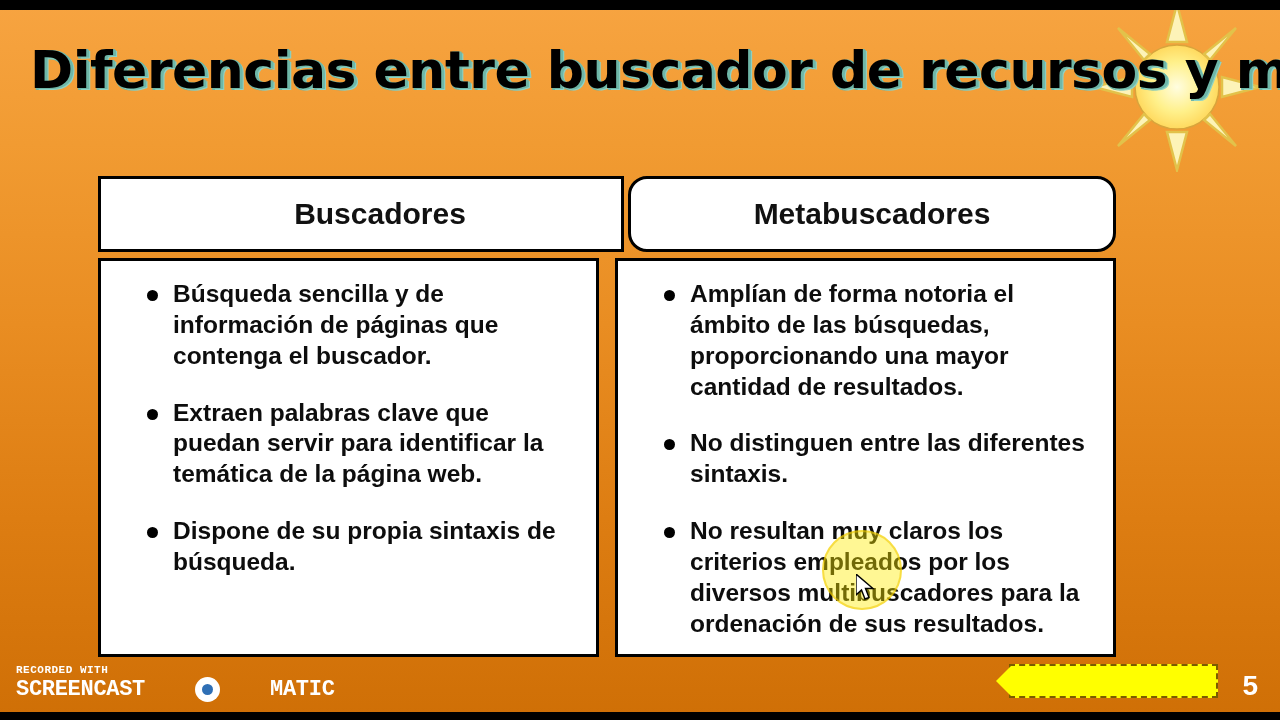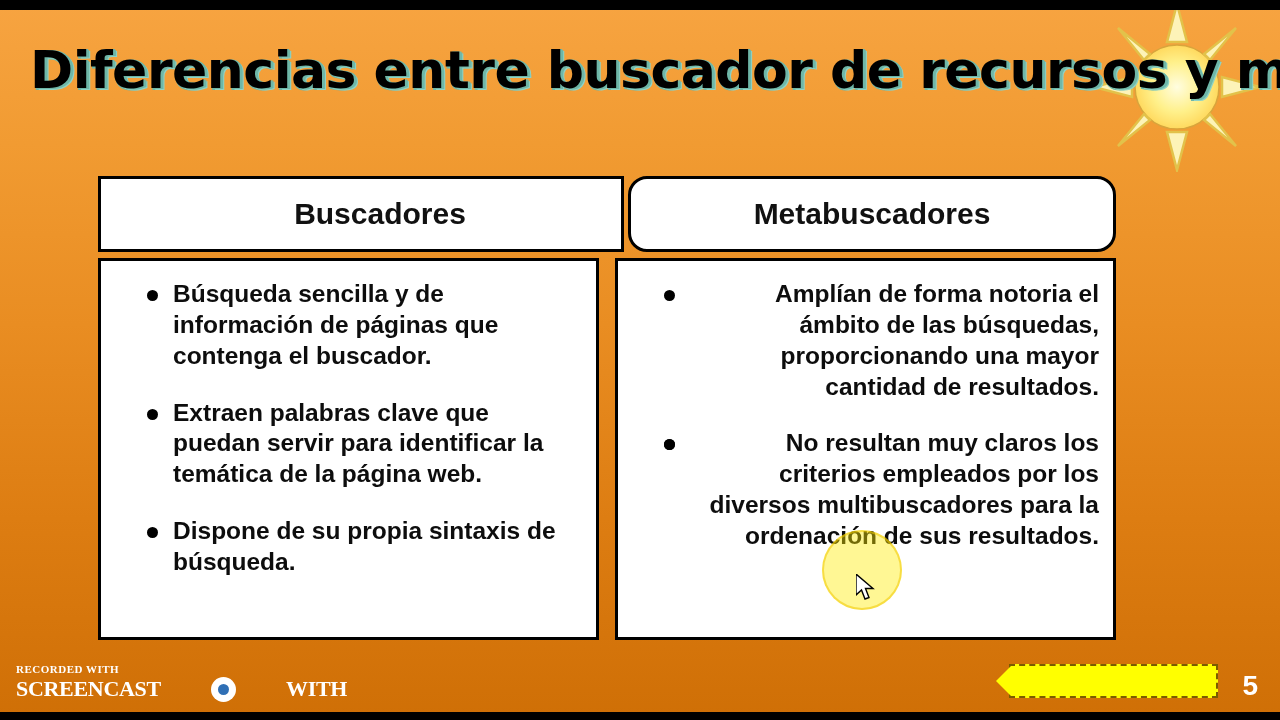--- a/index.html
+++ b/index.html
@@ -100,21 +100,21 @@
     margin-top: 6px;
   }
   .td {
     background: #ffffff;
     border: 3px solid #000;
     min-height: 382px;
     padding: 18px 14px 14px 14px;
     box-sizing: border-box;
   }
   .td.left  { width: 502px; }
-  .td.right { width: 502px; text-align: right; }
+  .td.right { width: 502px; }
 
   ul.bullets {
     list-style: none;
     margin: 0;
     padding: 0;
   }
   ul.bullets li {
     position: relative;
     padding-left: 58px;
     margin-bottom: 26px;
@@ -135,21 +135,21 @@
     border-radius: 50%;
   }
 
   
   .watermark {
     position: absolute;
     left: 16px;
     bottom: 18px;
     z-index: 20;
     color: #ffffff;
-    font-family: Liberation Serif, serif;
+    font-family: Liberation Mono, monospace;
     margin-top: 36px;
   }
   .watermark .rec {
     font-size: 11px;
     font-weight: bold;
     letter-spacing: 0.5px;
     margin-bottom: 1px;
   }
   .watermark .brand {
     display: flex;
@@ -270,40 +270,40 @@
       <div class="td left">
         <ul class="bullets">
           <li><span class="dot"></span><span>Búsqueda sencilla y de información de páginas que contenga el buscador.</span></li>
           <li><span class="dot"></span><span>Extraen palabras clave que puedan servir para identificar la temática de la página web.</span></li>
           <li><span class="dot"></span><span>Dispone de su propia sintaxis de búsqueda.</span></li>
         </ul>
       </div>
       <div class="td right">
         <ul class="bullets">
           <li><span class="dot"></span><span>Amplían de forma notoria el ámbito de las búsquedas, proporcionando una mayor cantidad de resultados.</span></li>
-          <li><span class="dot"></span></li>
+          <li><span class="dot"></span><span>No distinguen entre las diferentes sintaxis.</span></li>
           <li><span class="dot"></span><span>No resultan muy claros los criterios empleados por los diversos multibuscadores para la ordenación de sus resultados.</span></li>
         </ul>
       </div>
     </div>
   </div>
 
   <div class="cursor-halo"></div>
   <svg class="cursor" width="22" height="30" viewBox="0 0 22 30" xmlns="http://www.w3.org/2000/svg">
     <polygon points="0,0 0,21 5.5,16 9,25 13,23.5 9.5,14.5 17,14.5" fill="#ffffff" stroke="#000000" stroke-width="1.4"></polygon>
   </svg>
 
   <div class="watermark">
     <div class="rec">RECORDED WITH</div>
     <div class="brand">
       <span>SCREENCAST</span>
       <span class="ring">
           <i></i>
         </span>
-      <span>WITH</span>
+      <span>MATIC</span>
     </div>
   </div>
 
   <div class="highlighter"></div>
   <div class="page-num">5</div>
 
   <div class="bar-bottom"></div>
 </div>
 
 </body></html>

